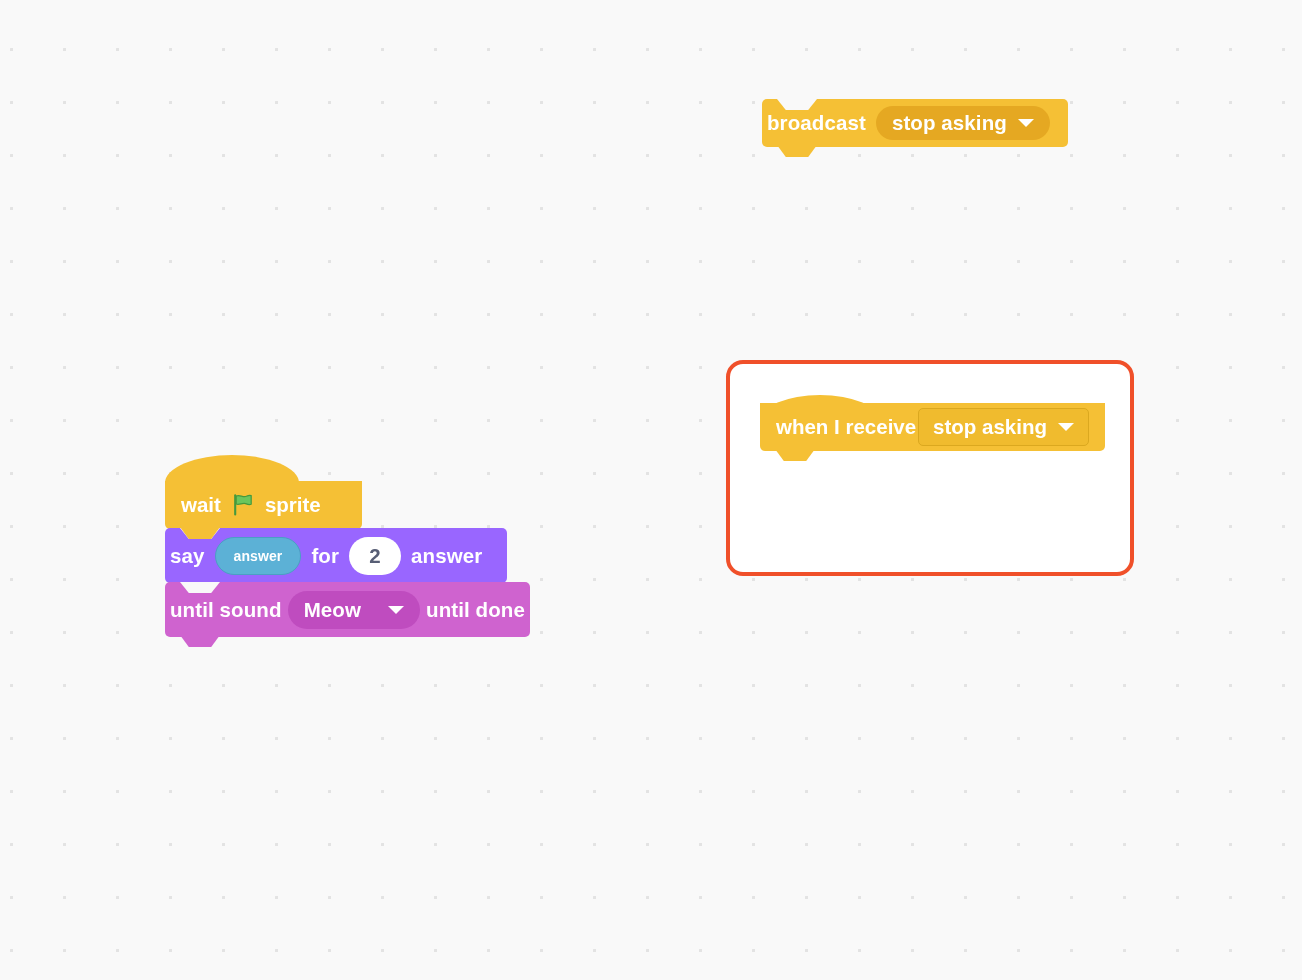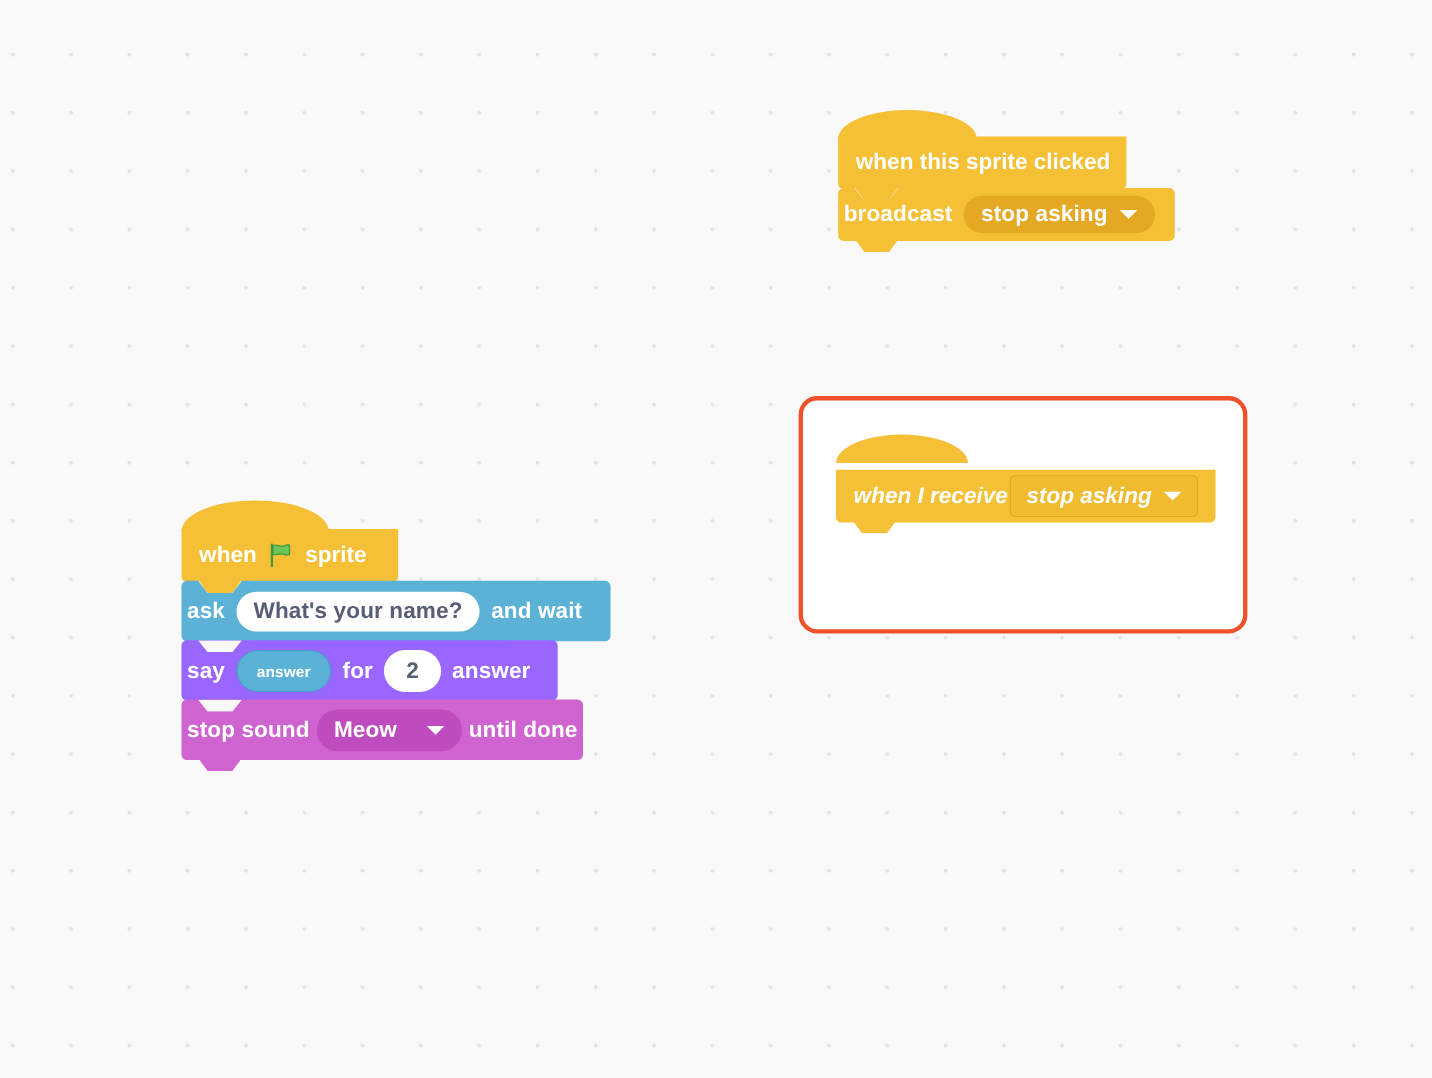--- a/index.html
+++ b/index.html
@@ -161,94 +161,84 @@
 </style>
 </head>
 <body>
 
 <div id="canvas"></div>
 
 <div class="script" style="left:762px;top:100px;">
 
   <div class="hat">
     <div class="hatdome c-events" style="width:126px;height:26px;left:0;top:0;"></div>
-    <div class="hatbody c-events" style="margin-top:24px;width:262px;padding-left:16px;">
-      <span class="lbl">when this sprite clicked</span>
-    </div>
   </div>
 
   <div class="blk c-events notch bump" style="width:306px;margin-top:-1px;">
     <span class="lbl">broadcast</span>
     <span class="gap"></span>
     <span class="pill c-events-field">
       <span>stop asking</span>
       <span class="caret"></span>
     </span>
   </div>
 </div>
 
 <div class="highlight" style="left:726px;top:360px;width:408px;height:216px;"></div>
 
 <div class="script highlight-inner" style="left:760px;top:395px;">
 
   <div class="hat">
     <div class="hatdome c-events" style="width:120px;height:26px;left:0;top:0;"></div>
-    <div class="hatbody c-events" style="margin-top:32px;width:345px;font-style:italic;">
+    <div class="hatbody c-events" style="margin-top:8px;width:345px;">
       <span class="lbl">when I receive</span>
       <span class="gap"></span>
       <span class="rect ev">
         <span>stop asking</span>
         <span class="caret"></span>
       </span>
     </div>
   </div>
 
 </div>
 
 <div class="script" style="left:165px;top:455px;">
 
   <div class="hat">
     <div class="hatdome c-events" style="width:134px;height:28px;left:0;top:0;"></div>
     <div class="hatbody c-events" style="margin-top:26px;width:197px;">
-      <span class="lbl">when</span>
+      <span class="lbl">wait</span>
       <span class="gap"></span>
       <span class="flag">
         <svg viewBox="0 0 24 24" width="24" height="24" aria-hidden="true">
           <path d="M4.2 2.2 L4.2 21.5" stroke="#45993d" stroke-width="2.1" stroke-linecap="round" fill="none"></path>
           <path d="M5.2 3.1 C8.6 1.0 12.0 5.0 15.4 3.3 C17.4 2.3 18.8 2.1 20.2 2.6
                    L20.2 11.3 C18.6 11.9 17.0 11.7 15.4 10.9 C12.0 9.2 8.6 12.3 5.2 11.0 Z" fill="#6cc65c" stroke="#45993d" stroke-width="1.2" stroke-linejoin="round"></path>
         </svg>
       </span>
       <span class="gap"></span>
       <span class="lbl">sprite</span>
     </div>
   </div>
 
-  <div class="blk c-sensing notch bump" style="width:390px;height:55px;margin-top:-1px;">
-    <span class="lbl">ask</span>
-    <span class="gap"></span>
-    <span class="white-oval">What's your name?</span>
-    <span class="gap"></span>
-    <span class="lbl">and wait</span>
-  </div>
 
   <div class="blk c-looks notch bump" style="width:342px;height:55px;margin-top:-1px;">
     <span class="lbl">say</span>
     <span class="gap"></span>
     <span class="rep-oval">answer</span>
     <span class="gap"></span>
     <span class="lbl">for</span>
     <span class="gap"></span>
     <span class="num-oval">2</span>
     <span class="gap"></span>
     <span class="lbl">answer</span>
   </div>
 
   <div class="blk c-sound notch bump" style="width:365px;height:55px;margin-top:-1px;">
-    <span class="lbl">stop sound</span>
+    <span class="lbl">until sound</span>
     <span class="gap"></span>
     <span class="pill c-sound-field" style="height:38px;border-radius:19px;">
       <span>Meow</span>
       <span class="caret"></span>
     </span>
     <span class="gap"></span>
     <span class="lbl">until done</span>
   </div>
 </div>
 

